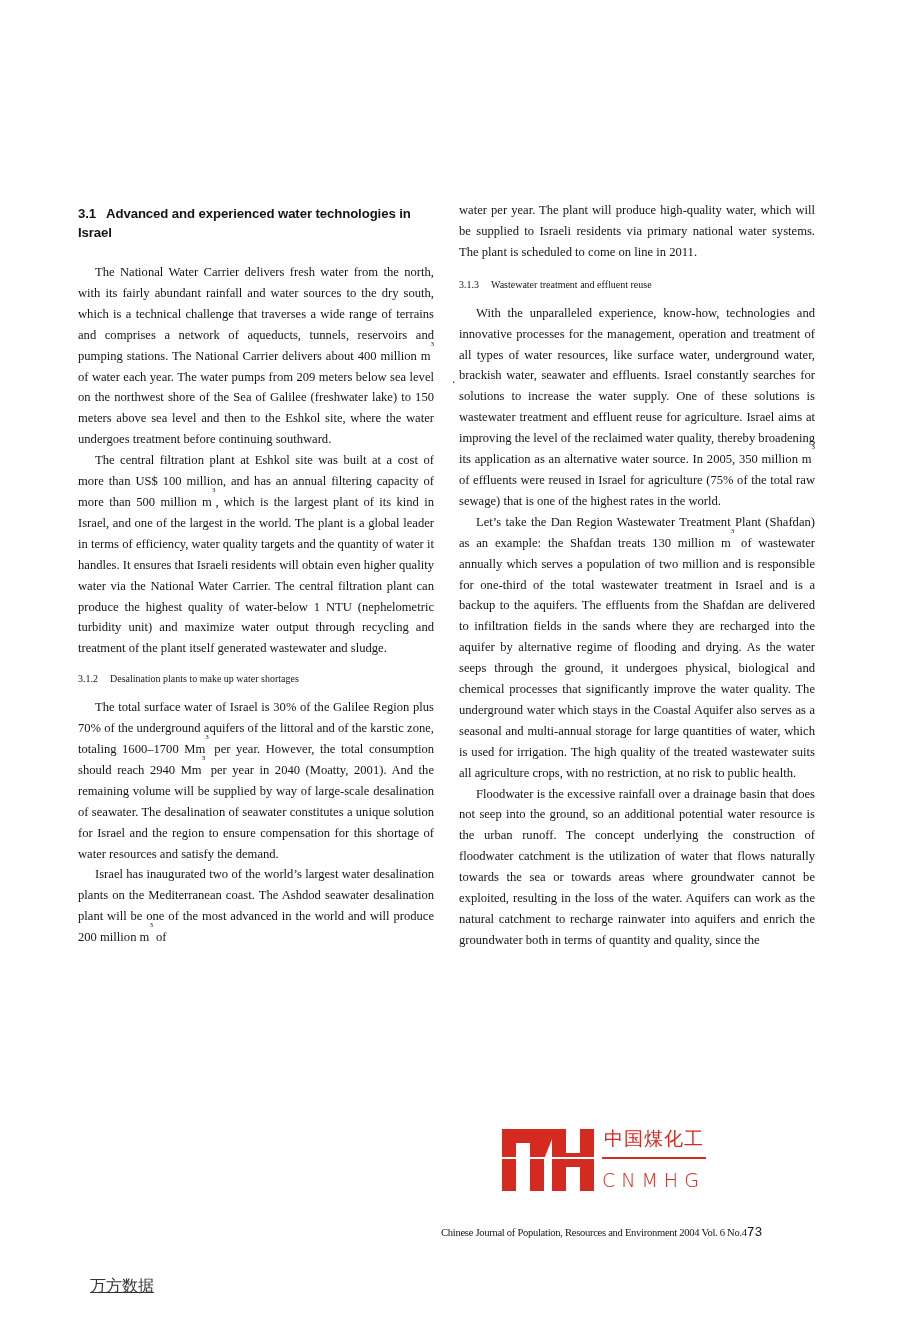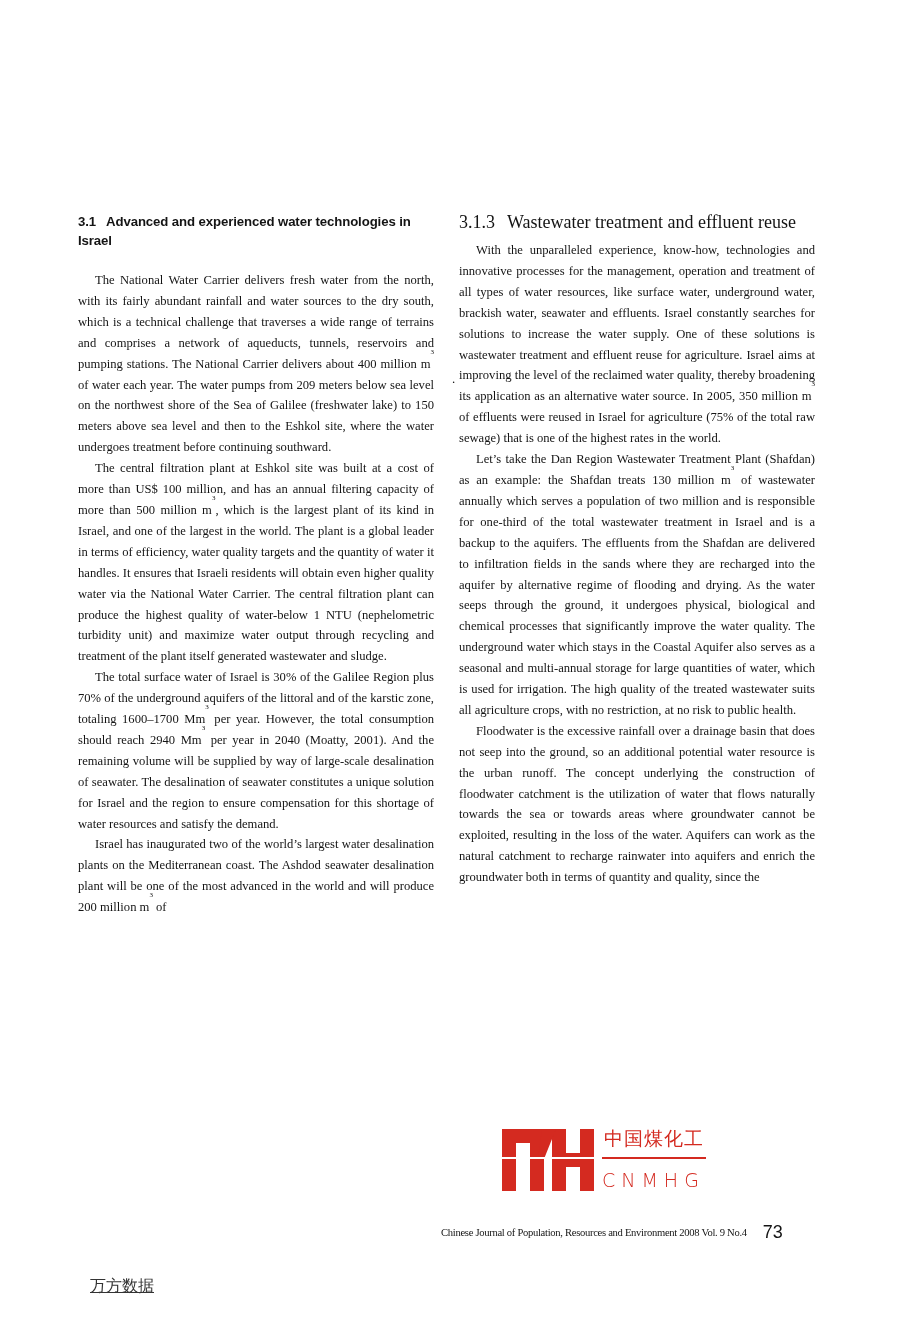--- a/index.html
+++ b/index.html
@@ -4,58 +4,62 @@
 <style>
   html, body { margin: 0; padding: 0; background: #ffffff; }
   body { width: 904px; height: 1320px; position: relative; overflow: hidden;
          font-family: "Liberation Serif", "DejaVu Serif", serif; color: #141414; }
   .col { position: absolute; top: 200px; width: 356px; font-size: 12.6px; line-height: 20.9px; }
   .col.left { left: 78px; }
   .col.right { left: 459px; }
   p { margin: 0; text-align: justify; }
   p.indent { text-indent: 1.35em; }
   .sec-title { font-family: "Liberation Sans", "DejaVu Sans", sans-serif; font-weight: bold;
-               font-size: 13.2px; line-height: 19px; margin: 12px 0 20px 0; letter-spacing: -0.1px; }
+               font-size: 13.2px; line-height: 19px; margin: 4px 0 20px 0; letter-spacing: -0.1px; }
   .sec-title .num { margin-right: 10px; }
-  .subsec { font-size: 18px; line-height: 20px; margin: 10px 0 8px 0; }
+  .subsec { font-size: 10px; line-height: 20px; margin: 10px 0 8px 0; }
   .subsec .num { margin-right: 12px; }
   .left .subsec.first { margin-top: 0; }
   sup { font-size: 7px; vertical-align: top; position: relative; top: -2px; line-height: 0; }
   .stray-dot { position: absolute; left: 452px; top: 371px; font-size: 13px; }
   .logo { position: absolute; left: 502px; top: 1129px; width: 210px; height: 62px; padding-left: 48px; }
   .logo .mark { position: absolute; left: 0; top: 0; width: 92px; height: 62px; }
   .logo .cn { position: absolute; left: 102px; top: -3px; font-family: "DejaVu Sans", sans-serif;
               font-size: 19px; color: #d42a20; letter-spacing: 1px; white-space: nowrap; }
   .logo .rule { position: absolute; left: 100px; top: 28px; width: 104px; height: 2px; background: #d42a20; }
   .logo .en { position: absolute; left: 100px; top: 40px; font-family: "DejaVu Sans", sans-serif;
               font-size: 19px; color: #d42a20; letter-spacing: 6px; white-space: nowrap; font-weight: 300; }
   .footer { position: absolute; top: 1222px; left: 441px; white-space: nowrap; }
   .footer .journal { font-size: 10.6px; letter-spacing: -0.3px; vertical-align: middle; }
-  .footer .page-no { font-family: Liberation Sans, sans-serif; font-size: 18px;
-                     margin-left: 16px; vertical-align: middle; }
+  .footer .page-no { font-family: Liberation Mono, monospace; font-size: 13px;
+                     margin-left: 0; vertical-align: middle; }
   .watermark { position: absolute; left: 90px; top: 1276px; font-family: "DejaVu Sans", sans-serif;
                font-size: 16px; color: #333; text-decoration: underline; }
 </style>
 </head>
 <body>
 
 <div class="col left">
 
   <div class="sec-title">
     <span class="num">3.1</span><span>Advanced and experienced water technologies in Israel</span>
   </div>
 
   <p class="indent"><span>The National Water Carrier delivers fresh water from the north, with its fairly abundant rainfall and water sources to the dry south, which is a technical challenge that traverses a wide range of terrains and comprises a network of aqueducts, tunnels, reservoirs and pumping stations. The National Carrier delivers about 400 million m</span><sup>3</sup><span> of water each year. The water pumps from 209 meters below sea level on the northwest shore of the Sea of Galilee (freshwater lake) to 150 meters above sea level and then to the Eshkol site, where the water undergoes treatment before continuing southward.</span></p>
   <p class="indent"><span>The central filtration plant at Eshkol site was built at a cost of more than US$ 100 million, and has an annual filtering capacity of more than 500 million m</span><sup>3</sup><span>, which is the largest plant of its kind in Israel, and one of the largest in the world. The plant is a global leader in terms of efficiency, water quality targets and the quantity of water it handles. It ensures that Israeli residents will obtain even higher quality water via the National Water Carrier. The central filtration plant can produce the highest quality of water-below 1 NTU (nephelometric turbidity unit) and maximize water output through recycling and treatment of the plant itself generated wastewater and sludge.</span></p>
 
+  <div class="subsec">
+    <span class="num">3.1.2</span><span>Desalination plants to make up water shortages</span>
+  </div>
   <p class="indent"><span>The total surface water of Israel is 30% of the Galilee Region plus 70% of the underground aquifers of the littoral and of the karstic zone, totaling 1600–1700 Mm</span><sup>3</sup><span> per year. However, the total consumption should reach 2940 Mm</span><sup>3</sup><span> per year in 2040 (Moatty, 2001). And the remaining volume will be supplied by way of large-scale desalination of seawater. The desalination of seawater constitutes a unique solution for Israel and the region to ensure compensation for this shortage of water resources and satisfy the demand.</span></p>
   <p class="indent"><span>Israel has inaugurated two of the world’s largest water desalination plants on the Mediterranean coast. The Ashdod seawater desalination plant will be one of the most advanced in the world and will produce 200 million m</span><sup>3</sup><span> of</span></p>
 </div>
 
 <div class="col right">
+  <p>water per year. The plant will produce high-quality water, which will be supplied to Israeli residents via primary national water systems. The plant is scheduled to come on line in 2011.</p>
 
   <div class="subsec" style="margin-top:12px">
     <span class="num">3.1.3</span><span>Wastewater treatment and effluent reuse</span>
   </div>
   <p class="indent"><span>With the unparalleled experience, know-how, technologies and innovative processes for the management, operation and treatment of all types of water resources, like surface water, underground water, brackish water, seawater and effluents. Israel constantly searches for solutions to increase the water supply. One of these solutions is wastewater treatment and effluent reuse for agriculture. Israel aims at improving the level of the reclaimed water quality, thereby broadening its application as an alternative water source. In 2005, 350 million m</span><sup>3</sup><span> of effluents were reused in Israel for agriculture (75% of the total raw sewage) that is one of the highest rates in the world.</span></p>
   <p class="indent"><span>Let’s take the Dan Region Wastewater Treatment Plant (Shafdan) as an example: the Shafdan treats 130 million m</span><sup>3</sup><span> of wastewater annually which serves a population of two million and is responsible for one-third of the total wastewater treatment in Israel and is a backup to the aquifers. The effluents from the Shafdan are delivered to infiltration fields in the sands where they are recharged into the aquifer by alternative regime of flooding and drying. As the water seeps through the ground, it undergoes physical, biological and chemical processes that significantly improve the water quality. The underground water which stays in the Coastal Aquifer also serves as a seasonal and multi-annual storage for large quantities of water, which is used for irrigation. The high quality of the treated wastewater suits all agriculture crops, with no restriction, at no risk to public health.</span></p>
 
   <p class="indent">Floodwater is the excessive rainfall over a drainage basin that does not seep into the ground, so an additional potential water resource is the urban runoff. The concept underlying the construction of floodwater catchment is the utilization of water that flows naturally towards the sea or towards areas where groundwater cannot be exploited, resulting in the loss of the water. Aquifers can work as the natural catchment to recharge rainwater into aquifers and enrich the groundwater both in terms of quantity and quality, since the</p>
 </div>
 
@@ -73,16 +77,16 @@
       <polygon points="40,0 54,0 42,30 36,30"></polygon>
     </g>
     <rect x="0" y="28" width="92" height="2" fill="#ffffff"></rect>
   </svg>
   <span class="cn">中国煤化工</span>
   <div class="rule"></div>
   <span class="en">CNMHG</span>
 </div>
 
 <div class="footer">
-  <span class="journal">Chinese Journal of Population, Resources and Environment 2008 Vol. 9 No.4</span><span class="page-no">73</span>
+  <span class="journal">Chinese Journal of Population, Resources and Environment 2004 Vol. 6 No.4</span><span class="page-no">73</span>
 </div>
 
 <div class="watermark">万方数据</div>
 
 </body></html>

